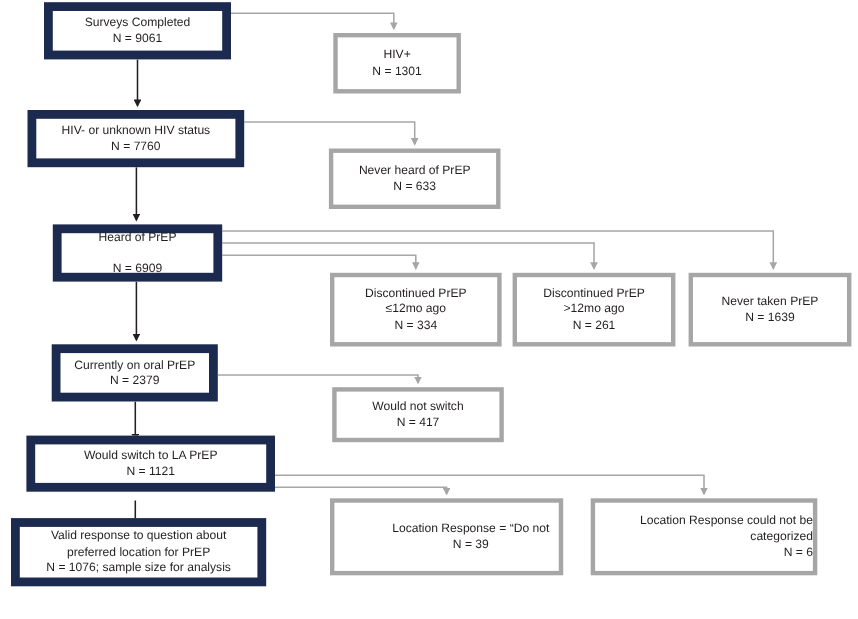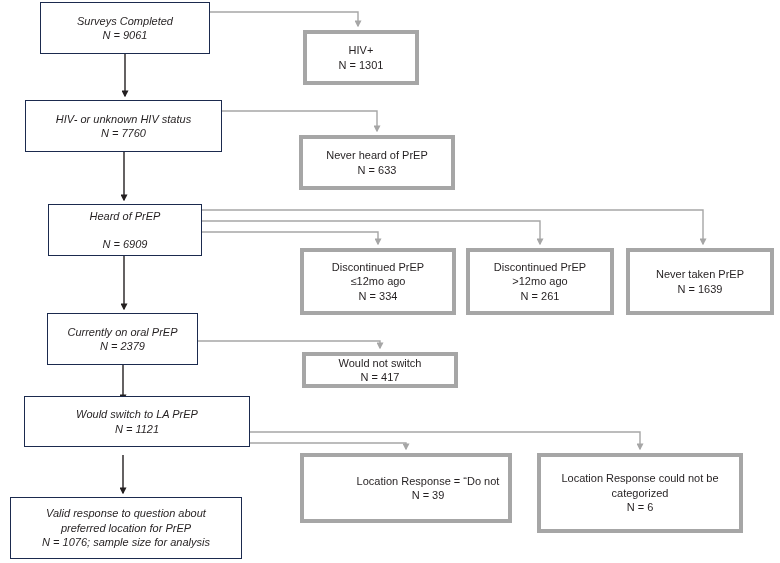--- a/index.html
+++ b/index.html
@@ -33,22 +33,21 @@
     align-items: center;
     justify-content: center;
     background: #ffffff;
     text-align: center;
     color: #231f20;
     font-size: 11px;
     line-height: 14.5px;
     z-index: 2;
   }
   .node.primary {
-    border: 1px solid #15803d;
-    font-style: italic;
+    border: 8px solid #15803d;
   }
   .node.secondary {
     border: 4px solid #a6a6a6;
   }
   .node .line {
     display: block;
     white-space: nowrap;
   }
 </style>
 </head>
@@ -114,37 +113,37 @@
         <span class="line">N = 261</span>
       </div>
       <div class="node secondary" style="left: 626px; top: 248px; width: 148px; height: 67px; border-color: rgb(166, 166, 166); color: rgb(35, 31, 32);">
         <span class="line">Never taken PrEP</span>
         <span class="line">N = 1639</span>
       </div>
       <div class="node primary" style="left: 47px; top: 313px; width: 151px; height: 52px; border-color: rgb(27, 42, 78); color: rgb(35, 31, 32);">
         <span class="line">Currently on oral PrEP</span>
         <span class="line">N = 2379</span>
       </div>
-      <div class="node secondary" style="left: 302px; top: 352px; width: 156px; height: 36px; border-color: rgb(166, 166, 166); color: rgb(35, 31, 32);">
+      <div class="node secondary" style="left: 302px; top: 352px; width: 156px; height: 50px; border-color: rgb(166, 166, 166); color: rgb(35, 31, 32);">
         <span class="line">Would not switch</span>
         <span class="line">N = 417</span>
       </div>
       <div class="node primary" style="left: 24px; top: 396px; width: 226px; height: 51px; border-color: rgb(27, 42, 78); color: rgb(35, 31, 32);">
         <span class="line">Would switch to LA PrEP</span>
         <span class="line">N = 1121</span>
       </div>
       <div class="node secondary" style="left: 300px; top: 453px; width: 212px; height: 70px; border-color: rgb(166, 166, 166); color: rgb(35, 31, 32); padding-left: 44px;">
         <span class="line">Location Response = “Do not</span>
         <span class="line">N = 39</span>
       </div>
-      <div class="node secondary" style="left: 537px; top: 453px; width: 206px; height: 80px; border-color: rgb(166, 166, 166); color: rgb(35, 31, 32);">
+      <div class="node secondary" style="left: 537px; top: 453px; width: 206px; height: 70px; border-color: rgb(166, 166, 166); color: rgb(35, 31, 32); align-items: flex-end;">
         <span class="line">Location Response could not be</span>
         <span class="line">categorized</span>
         <span class="line">N = 6</span>
       </div>
-      <div class="node primary" style="left: 10px; top: 497px; width: 232px; height: 62px; border-color: rgb(27, 42, 78); color: rgb(35, 31, 32);">
+      <div class="node primary" style="left: 10px; top: 471px; width: 232px; height: 62px; border-color: rgb(27, 42, 78); color: rgb(35, 31, 32);">
         <span class="line">Valid response to question about</span>
         <span class="line">preferred location for PrEP</span>
         <span class="line">N = 1076; sample size for analysis</span>
       </div>
     </div>
 
 </div>
 
 </body></html>

